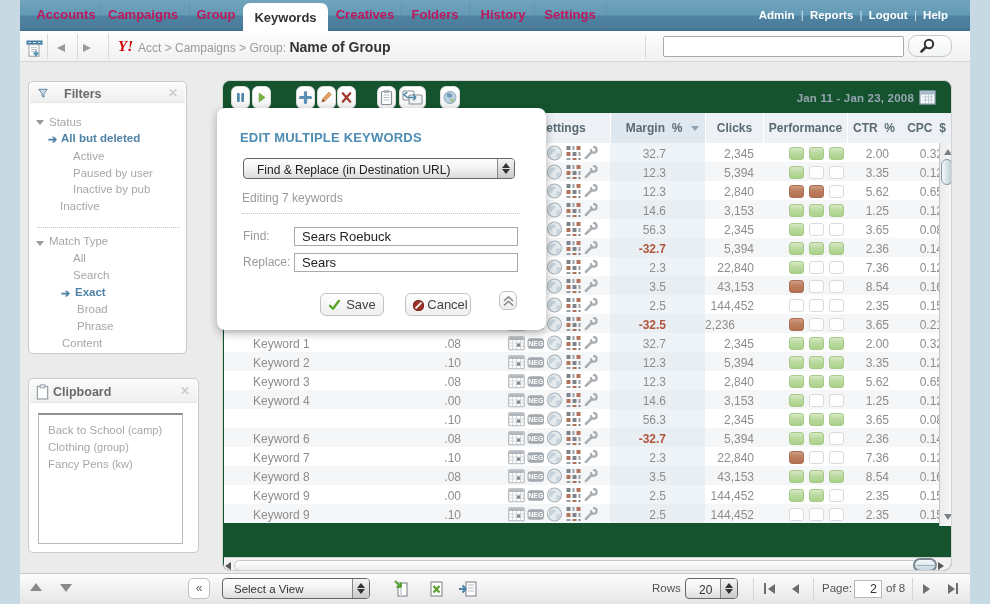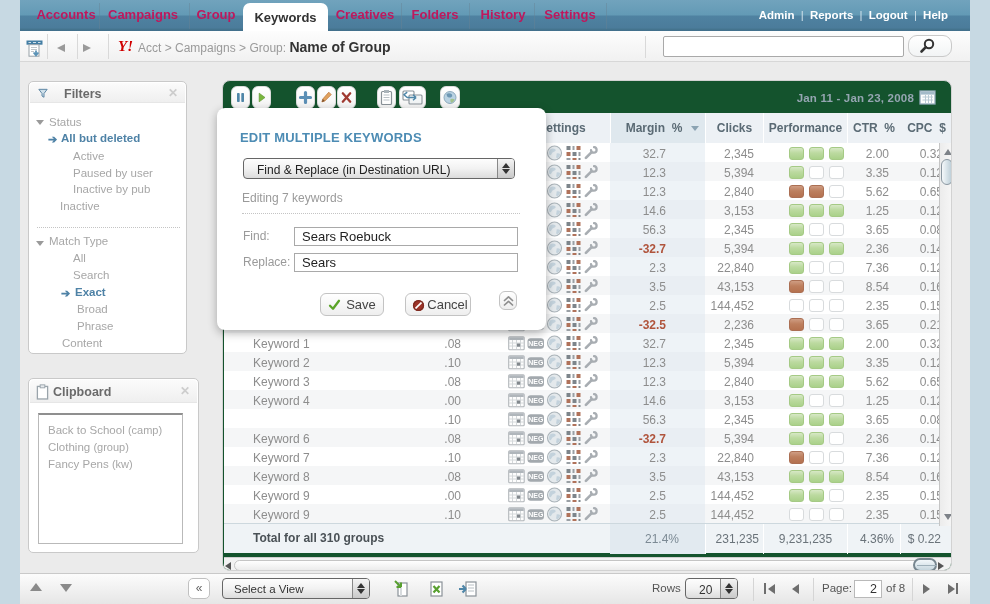--- a/index.html
+++ b/index.html
@@ -553,21 +553,21 @@
             <rect x="64.5" y="7" width="4" height="4" fill="#7d858b"></rect>
             <rect x="70.5" y="7" width="2" height="4"></rect>
             <rect x="58.5" y="13" width="4" height="2"></rect>
             <rect x="64.5" y="13" width="4" height="2" fill="#b0725a"></rect>
             <rect x="70.5" y="13" width="2" height="2" fill="#7d858b"></rect>
           </g>
           <path d="M77.9 12.9 L83.4 7.4" stroke="#a8adb2" stroke-width="2.7" stroke-linecap="round" fill="none"></path>
           <path d="M 83.01 5.14 A 2.8 2.8 0 1 0 86.04 2.11" stroke="#a8adb2" stroke-width="2.3" fill="none" stroke-linecap="round"></path>
         </svg>
         <div class="cell mtint-even neg" style="left:386px; width:95px; text-align:right; padding-right:39px;">-32.5</div>
-        <div class="cell" style="left:481px; width:58px; text-align:right; padding-right:9px;">2,236</div>
+        <div class="cell" style="left:481px; width:58px; text-align:left; padding-right:9px;">2,236</div>
         <div class="psq r" style="left:565px;"></div>
         <div class="psq" style="left:585px;"></div>
         <div class="psq" style="left:605px;"></div>
         <div class="cell" style="left:623px; width:53px; text-align:right; padding-right:11px;">3.65</div>
         <div class="cell" style="left:676px; width:53px; text-align:right; padding-right:10px;">0.21</div>
       </div>
       <div class="row rodd" style="top:252px;">
         <div class="cell" style="left:29px;">Keyword 1</div>
         <div class="cell" style="left:187px; width:50px; text-align:right;">.08</div>
         <svg class="abs" style="left:284px;top:2px;" width="92" height="16" viewBox="0 0 92 16">
@@ -911,28 +911,20 @@
         <div class="cell mtint-even" style="left:386px; width:95px; text-align:right; padding-right:39px;">2.5</div>
         <div class="cell" style="left:481px; width:58px; text-align:right; padding-right:9px;">144,452</div>
         <div class="psq" style="left:565px;"></div>
         <div class="psq" style="left:585px;"></div>
         <div class="psq" style="left:605px;"></div>
         <div class="cell" style="left:623px; width:53px; text-align:right; padding-right:11px;">2.35</div>
         <div class="cell" style="left:676px; width:53px; text-align:right; padding-right:10px;">0.15</div>
       </div>
     </div>
 
-  <div id="totalrow">
-    <div class="cell" style="left:29px; top:3px; font-weight:bold; color:#4a5156;">Total for all 310 groups</div>
-    <div class="cell" style="left:386px; width:95px; height:30px; line-height:30px; text-align:right; padding-right:26px; background:#e2eaf0; color:#7c8a94;">21.4%</div>
-    <div class="cell" style="left:481px; width:58px; height:30px; line-height:30px; text-align:right; padding-right:4px; color:#6a737a; border-left:1px solid #fff;">231,235</div>
-    <div class="cell" style="left:539px; width:84px; height:30px; line-height:30px; text-align:center; color:#6a737a; border-left:1px solid #fff;">9,231,235</div>
-    <div class="cell" style="left:623px; width:53px; height:30px; line-height:30px; text-align:right; padding-right:6px; color:#6a737a; border-left:1px solid #fff;">4.36%</div>
-    <div class="cell" style="left:676px; width:53px; height:30px; line-height:30px; text-align:right; padding-right:12px; color:#6a737a; border-left:1px solid #fff;">$ 0.22</div>
-  </div>
 
   <div id="vscroll">
     <div style="position:absolute; left:4px; top:6px; width:0; height:0; border-left:4px solid transparent; border-right:4px solid transparent; border-bottom:6px solid #7d8288;"></div>
     <div style="position:absolute; left:4px; bottom:6px; width:0; height:0; border-left:4px solid transparent; border-right:4px solid transparent; border-top:6px solid #7d8288;"></div>
     <div style="position:absolute; left:0.5px; top:16px; width:12px; height:26px; border:1px solid #8a97a1; border-radius:7px; background:linear-gradient(to right,#f5f8fa 0,#dde7ec 40%,#b9cbd5 100%);"></div>
   </div>
   <div id="hscroll">
     <div style="position:absolute; left:1px; top:4px; width:0; height:0; border-top:4px solid transparent; border-bottom:4px solid transparent; border-right:6px solid #555;"></div>
     <div style="position:absolute; left:10px; top:1.5px; width:696px; height:11px; border:1px solid #c5c5c5; border-radius:6px; background:linear-gradient(to bottom,#ffffff,#ececec);"></div>
     <div style="position:absolute; left:689px; top:0px; width:24px; height:14px; border:2px solid #77868f; border-radius:8px; background:linear-gradient(to bottom,#f2f7fa 0,#dfe9ee 45%,#c5d5dd 100%);"></div>

